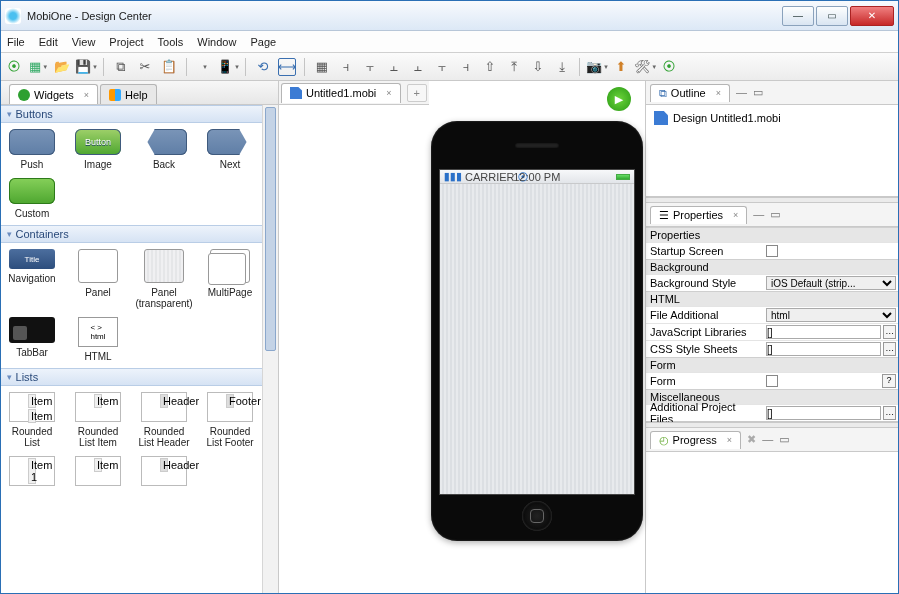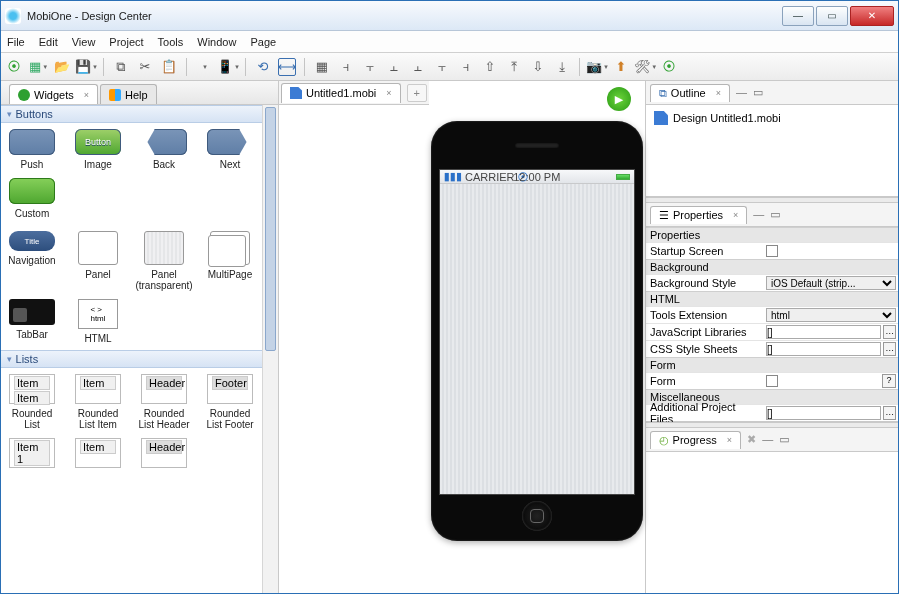--- a/index.html
+++ b/index.html
@@ -33,27 +33,27 @@
 .widget-item .lbl { text-align: center; font-size: 10px; line-height: 11px; color: #222; }
 .shape-btn { width: 46px; height: 26px; border-radius: 6px; background: linear-gradient(#7a95b8,#5f7ea6); box-shadow: inset 0 0 0 1px #3f5a7d; }
 .shape-btn.back { clip-path: polygon(14% 50%,30% 0,100% 0,100% 100%,30% 100%); }
 .shape-btn.next { clip-path: polygon(0 0,70% 0,86% 50%,70% 100%,0 100%); }
 .shape-btn.green { background: linear-gradient(#86d05a,#4da62f); box-shadow: inset 0 0 0 1px #2d7a1a; }
 .shape-btn.image { background: linear-gradient(#9fd06a,#4da62f); display:flex; align-items:center; justify-content:center; font-size:9px; color:#fff; text-shadow:0 1px 0 #246; }
 .shape-square { width: 40px; height: 34px; border: 1px solid #999; border-radius: 3px; background: #fff; }
 .shape-square.stripe { background: repeating-linear-gradient(90deg,#f0f0f2 0 2px,#e5e6e8 2px 4px); }
 .shape-square.multi { position: relative; background:#fff; }
 .shape-square.multi::after { content:""; position:absolute;inset:3px 3px -3px -3px; border:1px solid #999; background:#fff; border-radius:3px;}
-.shape-nav { width: 46px; height: 20px; background: linear-gradient(#4c6e9e,#2d4e7d); border-radius: 9px; color:#fff; font-size:8px; display:flex; align-items:center; justify-content:center;}
+.shape-nav { width: 46px; height: 20px; background: linear-gradient(#4c6e9e,#2d4e7d); border-radius: 3px; color:#fff; font-size:8px; display:flex; align-items:center; justify-content:center;}
 .shape-tabbar { width: 46px; height: 26px; background: #111; border-radius: 3px; position:relative;}
 .shape-tabbar::after{content:"";position:absolute;left:4px;bottom:3px;width:14px;height:14px;background:#555;border-radius:2px;}
 .shape-toolbar { width: 46px; height: 26px; background: linear-gradient(#d7dde4,#b6bfc9); border-radius:3px; position:relative;}
 .shape-toolbar::after{content:"";position:absolute;left:4px;top:5px;width:12px;height:12px;background:#556;border-radius:2px;}
 .shape-html { width: 40px; height: 30px; border:1px solid #999; display:flex;align-items:center;justify-content:center; font-size:8px;}
-.list-thumb { width:46px; height:30px; border:1px solid #bbb; background:#fff; font-size:8px; padding:1px 4px;}
+.list-thumb { width:46px; height:30px; border:1px solid #bbb; background:#fff; font-size:8px; padding:1px 18px;}
 .list-thumb .row { background:#f0f0f0;border:1px solid #ccc; margin-bottom:1px; padding:0 2px;}
 .scroll-y { position: absolute; right: 0; top: 0; bottom: 0; width: 16px; background: #f2f2f2; border-left:1px solid #d6d6d6;}
 .scroll-thumb { position:absolute; left:2px; right:2px; top:2px; height:50%; background:#c4d3e6; border:1px solid #8aa7cc; border-radius:2px;}
 
 .center-panel { flex: 1; display: flex; flex-direction: row; border-right: 1px solid #c9c9c9; position: relative; }
 .center-tabs { display: flex; align-items: center; border-bottom: 1px solid #c9c9c9; background: #f4f4f4; height: 24px; padding: 0 2px;}
 .center-tabs .tab { height: 20px; }
 .canvas { flex: 1; background: #fff; position: relative; }
 .play-btn { position:absolute; right:14px; top:6px; width:24px; height:24px; border-radius:50%; background:radial-gradient(#6bd43a,#2a9a15); display:flex;align-items:center;justify-content:center;color:#fff;font-size:11px;}
 .phone { position:absolute; left:50%; top:40px; transform:translateX(-50%); width:212px; height:420px; background:#0a0a0a; border-radius:26px; padding: 48px 8px 46px; box-shadow: 0 2px 6px rgba(0,0,0,.3), inset 0 0 2px #444;}
@@ -174,20 +174,21 @@
             </div>
         <div class="widget-item">
               <div class="shape-btn next"></div>
               <div class="lbl">Next</div>
             </div>
         <div class="widget-item">
               <div class="shape-btn green"></div>
               <div class="lbl">Custom</div>
             </div>
       </div>
+      <div class="section-header">Containers</div>
       <div class="widget-grid">
         <div class="widget-item">
               <div class="shape-nav">Title</div>
               <div class="lbl">Navigation</div>
             </div>
         <div class="widget-item">
               <div class="shape-square"></div>
               <div class="lbl">Panel</div>
             </div>
         <div class="widget-item">
@@ -326,21 +327,21 @@
         </div>
       <div class="prop-group">Background</div>
       <div class="prop-row">
           <div class="k">Background Style</div>
           <div class="v">
             <select><option>iOS Default (strip...</option></select>
           </div>
         </div>
       <div class="prop-group">HTML</div>
       <div class="prop-row">
-          <div class="k">Tools Extension</div>
+          <div class="k">File Additional</div>
           <div class="v">
             <select><option>html</option></select>
           </div>
         </div>
       <div class="prop-row">
           <div class="k">JavaScript Libraries</div>
           <div class="v">
             <input type="text" value="[]" style="">
             <div class="dots">…</div>
           </div>

